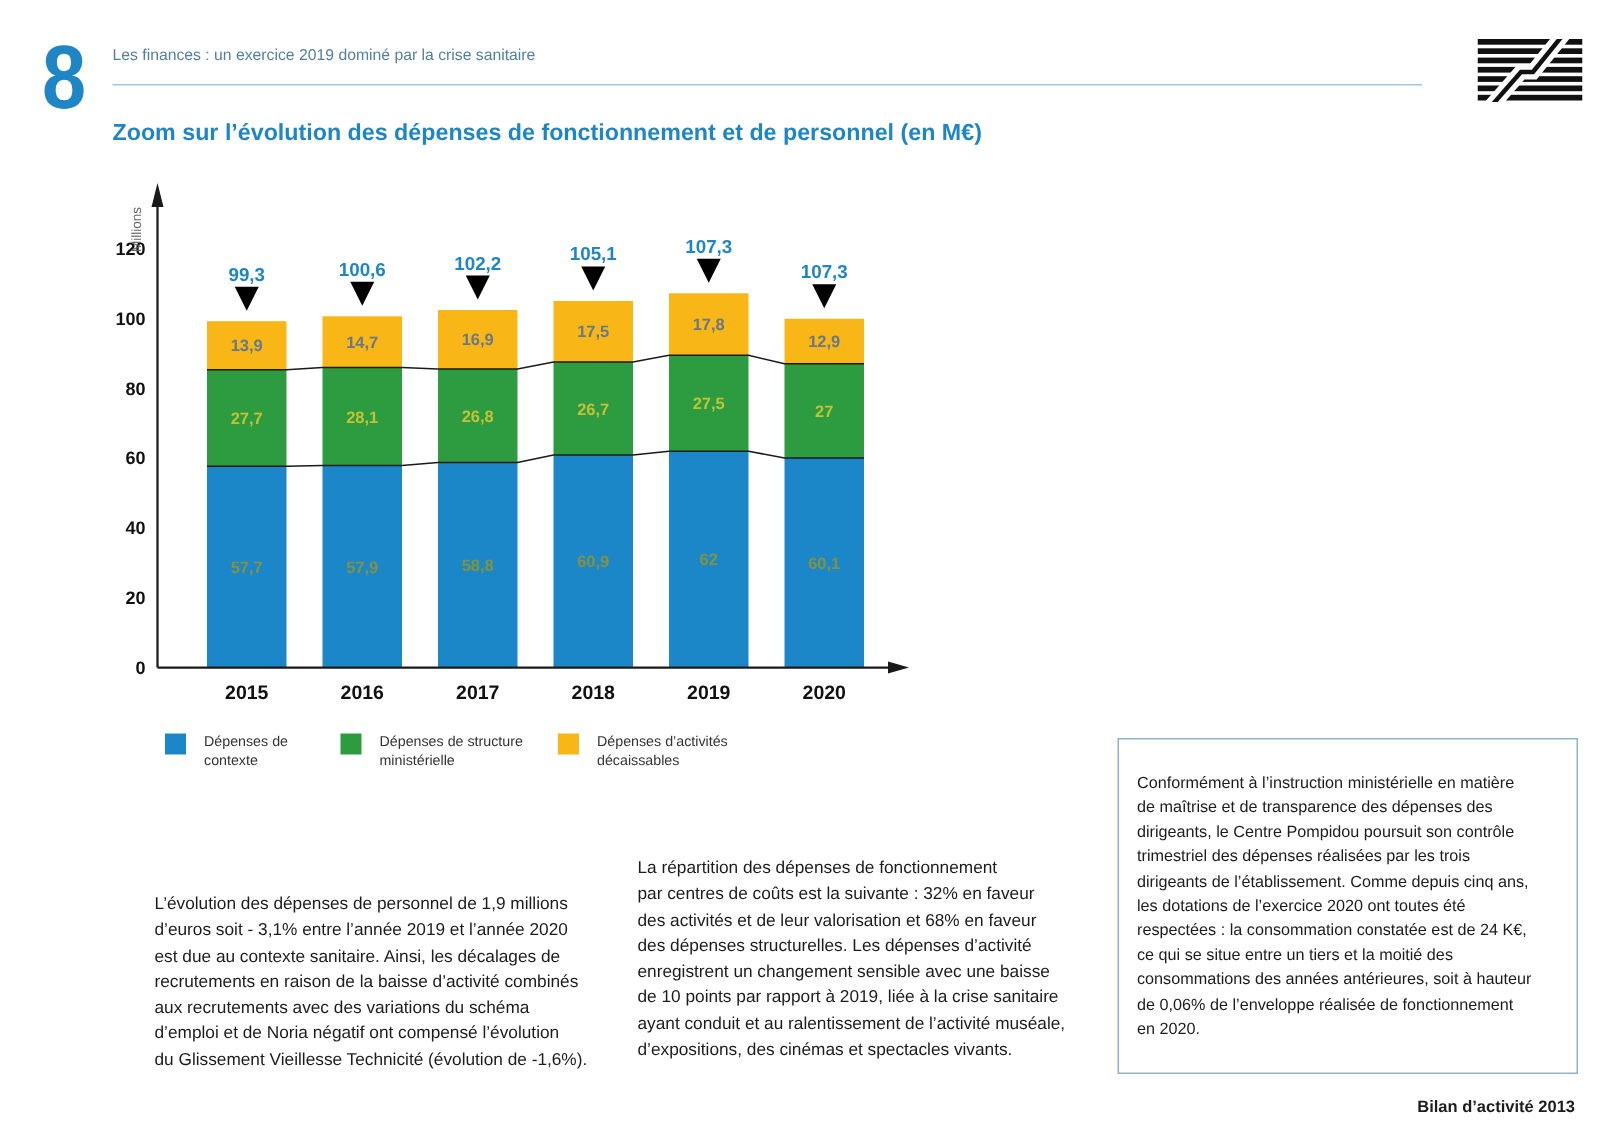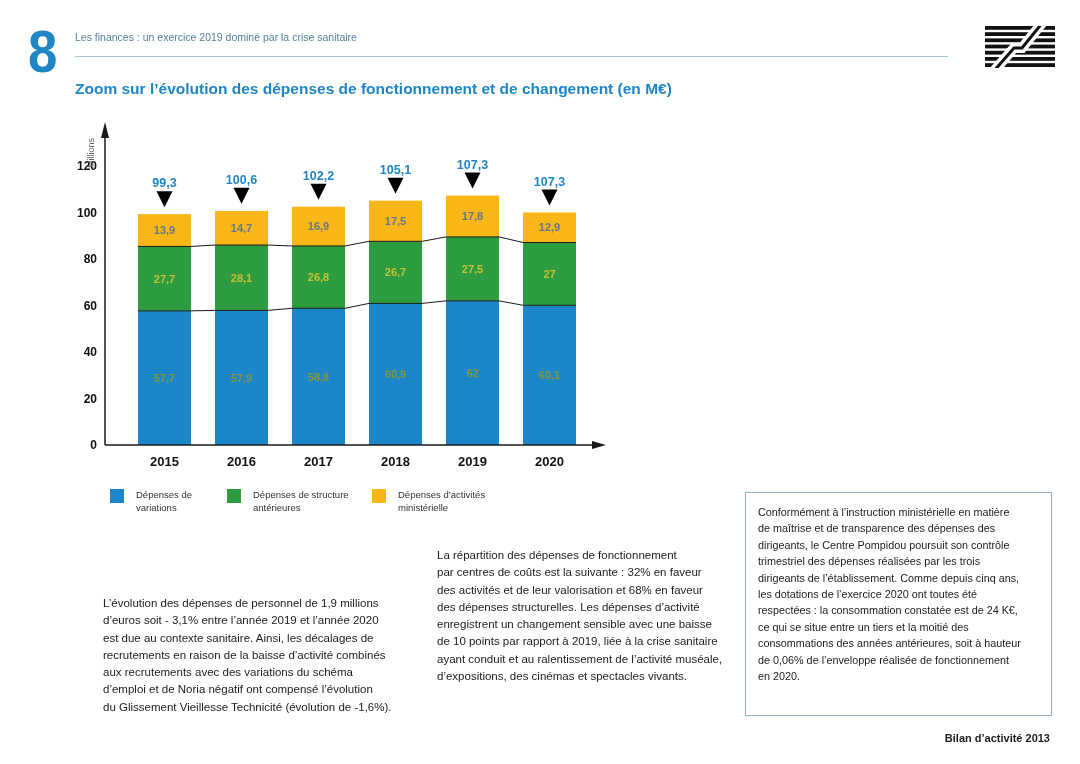--- a/index.html
+++ b/index.html
@@ -32,24 +32,24 @@
   .ylabel-text{font-size:9px;fill:#666;}
   .legend{position:absolute;left:0;top:488px;width:620px;height:40px;}
   .legend-item{position:absolute;top:0;display:flex;align-items:flex-start;}
   .swatch{width:14px;height:14px;display:inline-block;margin-right:12px;margin-top:1px;}
   .legend-label{font-size:9.5px;line-height:1.4;color:#333;white-space:pre-line;}
   .col{
     position:absolute;margin:0;font-size:11.5px;line-height:1.5;color:#1c1c1c;
     white-space:pre-line;
   }
   .col-left{left:103px;top:547px;width:335px;margin-top:48px;}
-  .col-mid{left:425px;top:547px;width:335px;margin-left:12px;}
+  .col-mid{left:425px;top:571px;width:335px;}
   .callout{
     position:absolute;left:745px;top:492px;width:307px;height:224px;
-    border:1px solid #8fb3c8;box-sizing:border-box;padding:11px 12px;
+    border:1px solid #8fb3c8;box-sizing:border-box;padding:21px 12px;
   }
   .callout p{margin:0;font-size:10.8px;line-height:1.52;color:#1c1c1c;white-space:pre-line;}
   .footer{
     position:absolute;right:30px;top:732px;font-size:11px;font-weight:bold;color:#1c1c1c;
   }
 </style>
 </head>
 <body>
 
 <div class="page">
@@ -67,21 +67,21 @@
         <rect x="0" y="18.6" width="70" height="3.8"></rect>
         <rect x="0" y="24.8" width="70" height="3.8"></rect>
         <rect x="0" y="31" width="70" height="3.8"></rect>
         <rect x="0" y="37.2" width="70" height="3.8"></rect>
       </g>
       <polyline points="8,46 29,22 37,22 58,-4" fill="none" stroke="#ffffff" stroke-width="10"></polyline>
       <polyline points="8,46 29,22 37,22 58,-4" fill="none" stroke="#111" stroke-width="3"></polyline>
     </svg>
   </div>
 
-  <h1 class="chart-title">Zoom sur l’évolution des dépenses de fonctionnement et de changement (en M€)</h1>
+  <h1 class="chart-title">Zoom sur l’évolution des dépenses de fonctionnement et de personnel (en M€)</h1>
 
   <svg id="chart-svg" viewBox="0 0 540 372">
       <rect x="68" y="198.8475" width="53" height="134.1525" fill="#1b87c8"></rect>
       <text x="94.5" y="269.92375" fill="#83923f" class="seg-label">57,7</text>
       <rect x="145" y="198.3825" width="53" height="134.6175" fill="#1b87c8"></rect>
       <text x="171.5" y="269.69124999999997" fill="#83923f" class="seg-label">57,9</text>
       <rect x="222" y="196.29" width="53" height="136.71" fill="#1b87c8"></rect>
       <text x="248.5" y="268.645" fill="#83923f" class="seg-label">58,8</text>
       <rect x="299" y="191.4075" width="53" height="141.5925" fill="#1b87c8"></rect>
       <text x="325.5" y="266.20375" fill="#83923f" class="seg-label">60,9</text>
@@ -144,31 +144,31 @@
       <text x="402.5" y="56.527499999999975" class="total-label">107,3</text>
       <polygon points="394.5,60.527499999999975 410.5,60.527499999999975 402.5,76.52749999999997" fill="#000"></polygon>
       <text x="479.5" y="73.49999999999997" class="total-label">107,3</text>
       <polygon points="471.5,77.49999999999997 487.5,77.49999999999997 479.5,93.49999999999997" fill="#000"></polygon>
     </svg>
 
   <div class="legend">
     <div class="legend-item" style="left:110px">
       <span class="swatch" style="background: rgb(27, 135, 200);"></span>
       <span class="legend-label">Dépenses de
-variations</span>
+contexte</span>
     </div>
     <div class="legend-item" style="left:227px">
       <span class="swatch" style="background: rgb(45, 155, 64);"></span>
       <span class="legend-label">Dépenses de structure
-antérieures</span>
+ministérielle</span>
     </div>
     <div class="legend-item" style="left:372px">
       <span class="swatch" style="background: rgb(248, 182, 23);"></span>
       <span class="legend-label">Dépenses d’activités
-ministérielle</span>
+décaissables</span>
     </div>
   </div>
 
   <p class="col col-left">L’évolution des dépenses de personnel de 1,9 millions
 d’euros soit - 3,1% entre l’année 2019 et l’année 2020
 est due au contexte sanitaire. Ainsi, les décalages de
 recrutements en raison de la baisse d’activité combinés
 aux recrutements avec des variations du schéma
 d’emploi et de Noria négatif ont compensé l’évolution
 du Glissement Vieillesse Technicité (évolution de -1,6%).</p>

